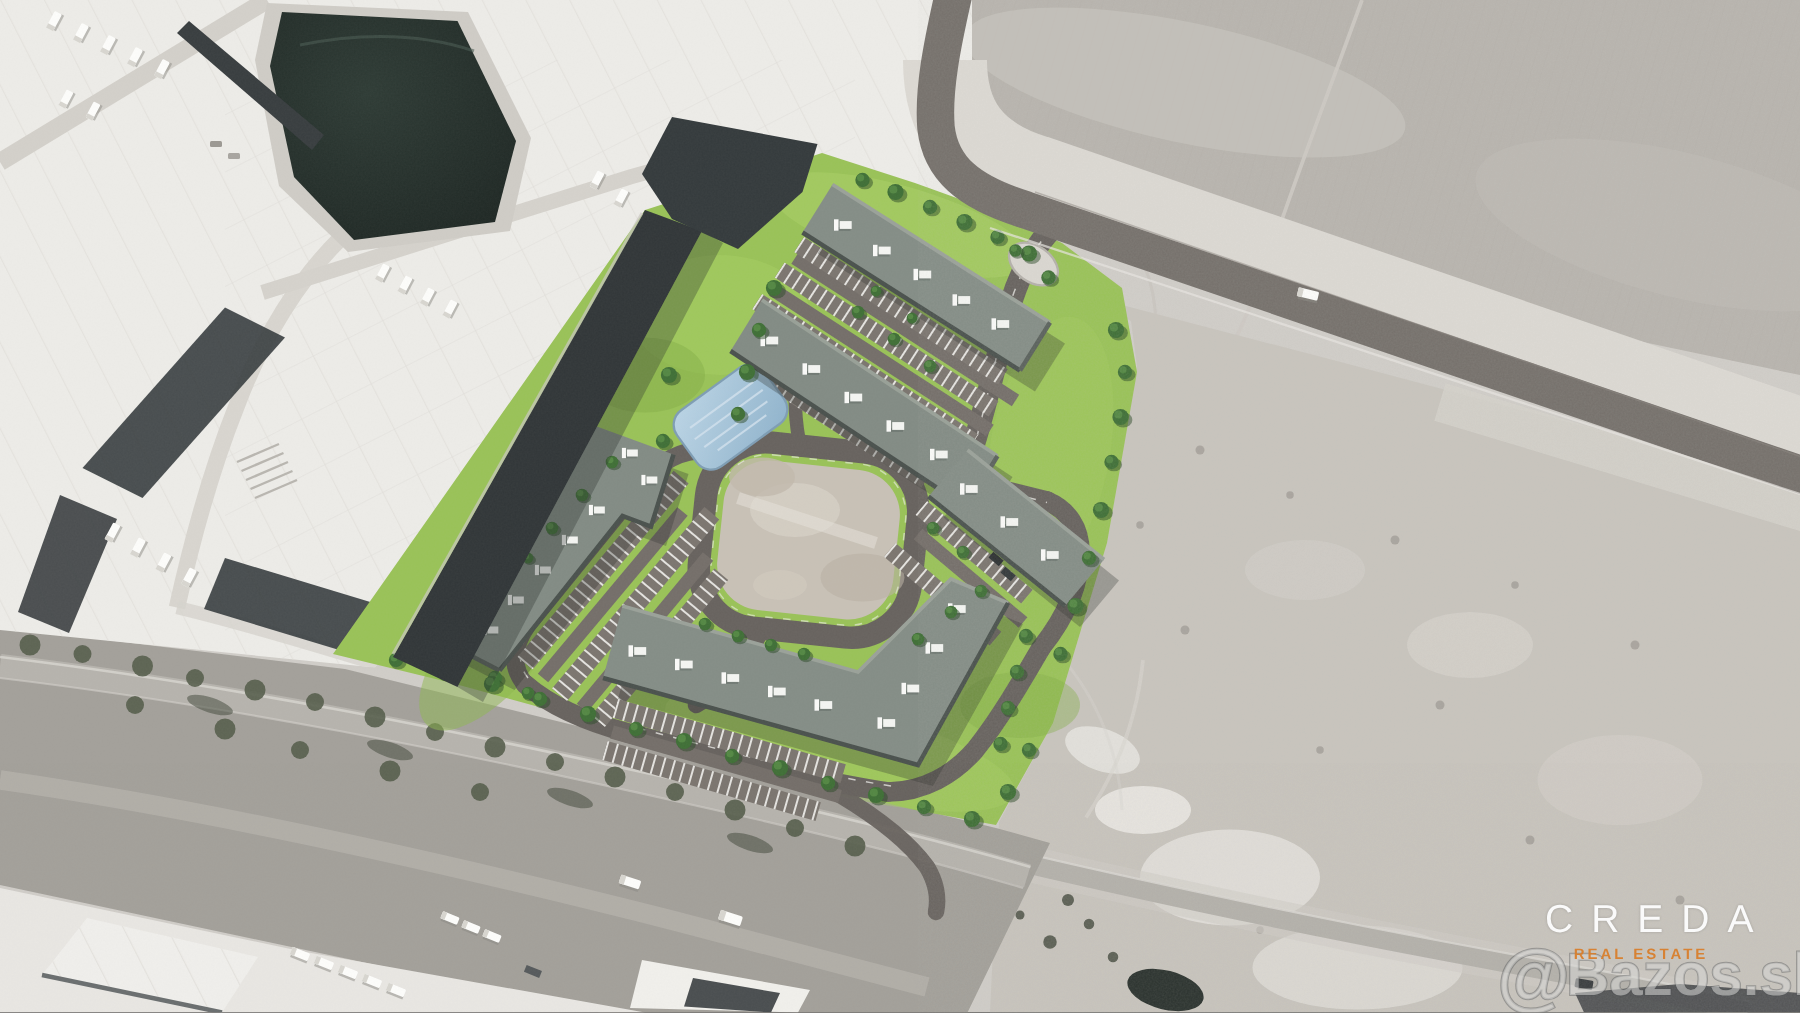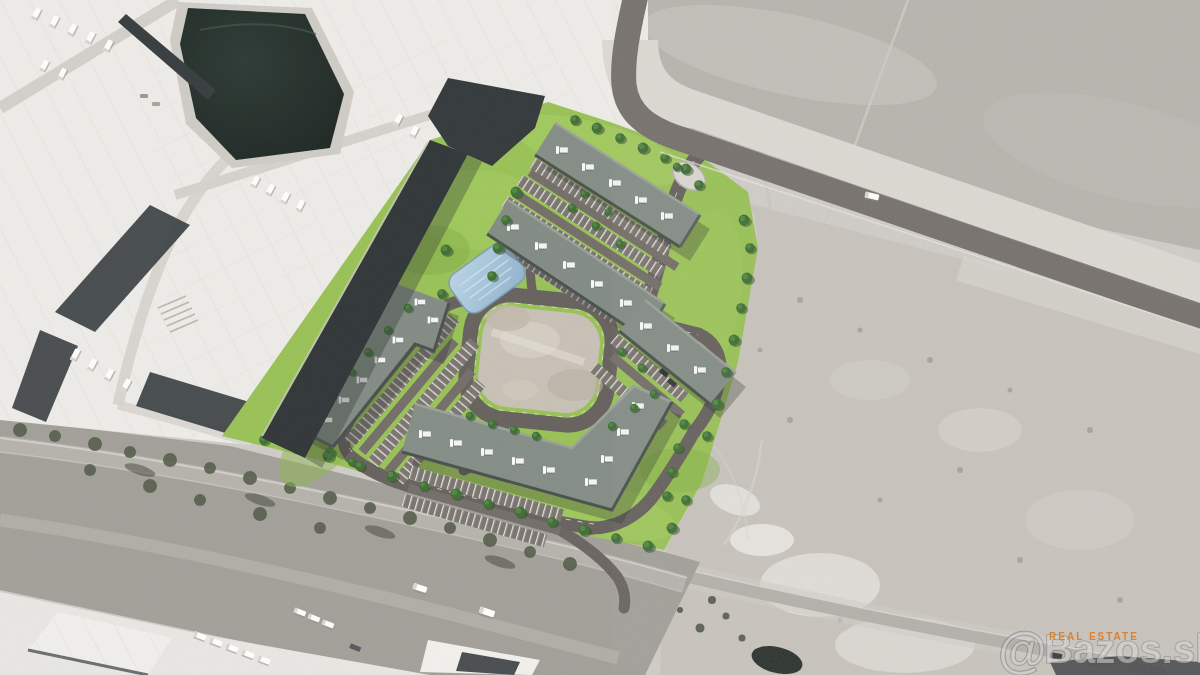--- a/index.html
+++ b/index.html
@@ -467,14 +467,15 @@
 
 <rect x="0" y="0" width="1200" height="675" filter="url(#grain)" opacity=".10"></rect>
 <rect x="640" y="0" width="560" height="675" filter="url(#grain)" opacity=".14"></rect>
 
 <g font-family="Liberation Sans, sans-serif" font-weight="bold" fill="rgba(214,214,211,0.55)" stroke="rgba(78,80,82,0.4)" paint-order="stroke">
   <text x="998" y="668" font-size="50" stroke-width="1.4">@</text>
   <text x="1044" y="663" font-size="40" stroke-width="1.2" letter-spacing="0">Bazos.sk</text>
 </g>
 </svg>
 
+<div class="brand">CREDA</div>
 <div class="brand-tagline">REAL ESTATE</div>
 </div>
 
 </body></html>

